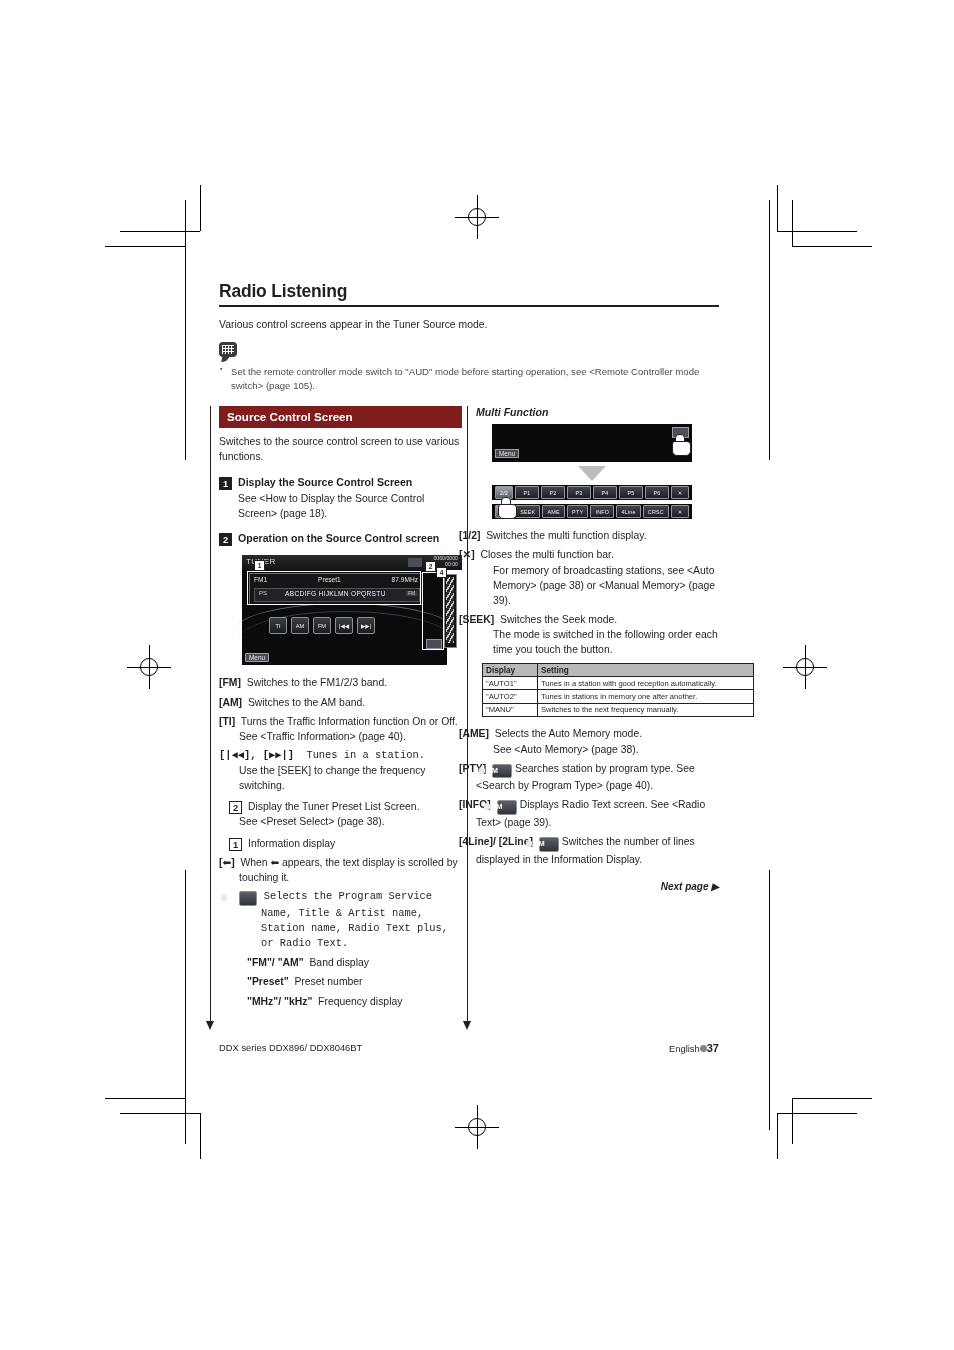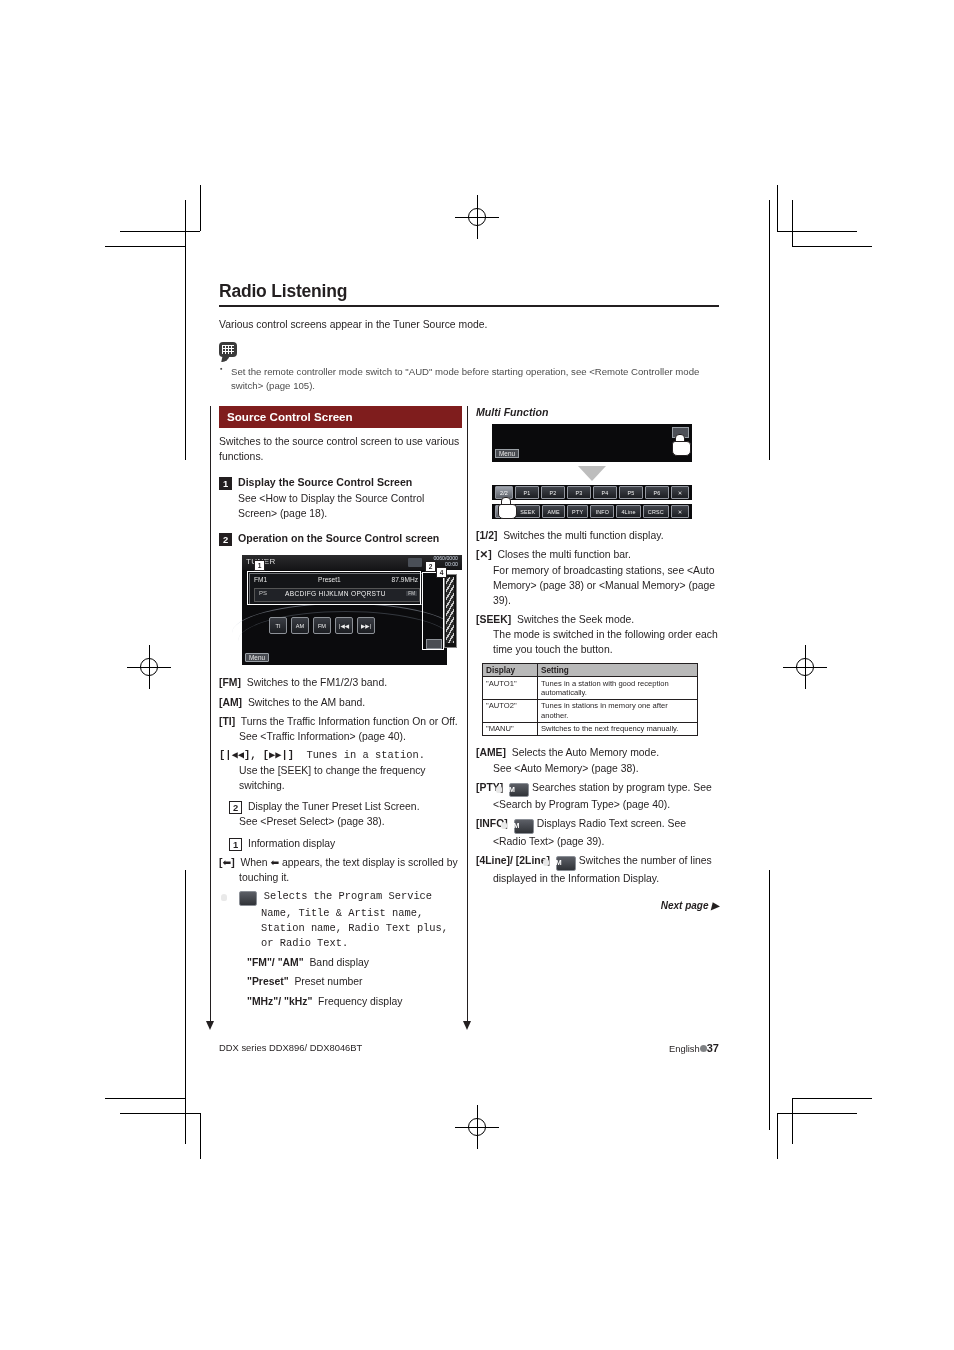--- a/index.html
+++ b/index.html
@@ -101,25 +101,25 @@
   .fnbar{position:relative;width:200px;height:15px;background:#0a0a0c;display:flex;align-items:center;padding:0 2px;box-sizing:border-box;margin-top:4px;}
   .fnbar .cell{flex:1 1 auto;height:11px;margin:0 1px;background:linear-gradient(#41444b,#1d1f23);border:1px solid #9498a0;border-radius:1px;
     font-size:5.4px;color:#f2f2f2;display:flex;align-items:center;justify-content:center;letter-spacing:.2px;}
   .fnbar .cell.sel{background:linear-gradient(#9fa4ad,#5c6068);color:#fff;}
   .fnbar .cell.narrow{flex:0 0 16px;}
   .hand{position:absolute;width:20px;height:22px;}
   .hand .palm{position:absolute;left:0;bottom:0;width:17px;height:13px;background:#fff;border:1.3px solid #231f20;border-radius:3px 4px 5px 5px;}
   .hand .fing{position:absolute;left:3px;top:0;width:8px;height:12px;background:#fff;border:1.3px solid #231f20;border-radius:4px 4px 0 0;}
 
   .rbul{margin-top:9px;font-size:10.4px;line-height:1.45;}
-  .rbul .b{margin-top:4px;padding-left:17px;text-indent:-17px;}
+  .rbul .b{margin-top:4px;text-indent:-17px;}
   .rbul .cont{padding-left:17px;text-indent:0;margin-top:0;}
   .rbul b{font-weight:bold;}
 
-  table.t{border-collapse:collapse;width:216px;margin:6px 16px 0 6px;font-size:7.6px;}
+  table.t{border-collapse:collapse;width:272px;margin:6px 16px 0 6px;font-size:7.6px;}
   table.t th{background:#b9b9b9;border:1px solid #231f20;text-align:left;padding:1.5px 3px;font-weight:bold;font-size:8.2px;}
   table.t td{border:1px solid #231f20;padding:1.5px 3px;vertical-align:top;line-height:1.25;}
   table.t td.k{width:48px;white-space:nowrap;}
 
   .nextpage{text-align:right;font-size:10px;font-weight:bold;font-style:italic;margin-top:14px;}
 
   .footer{position:absolute;left:219px;top:1042px;width:500px;display:flex;justify-content:space-between;font-size:9.4px;}
   .footer .right{display:flex;align-items:center;gap:0;}
   .dot{width:7px;height:7px;border-radius:50%;background:#808285;display:inline-block;}
   .pg{font-weight:bold;font-size:11px;}

